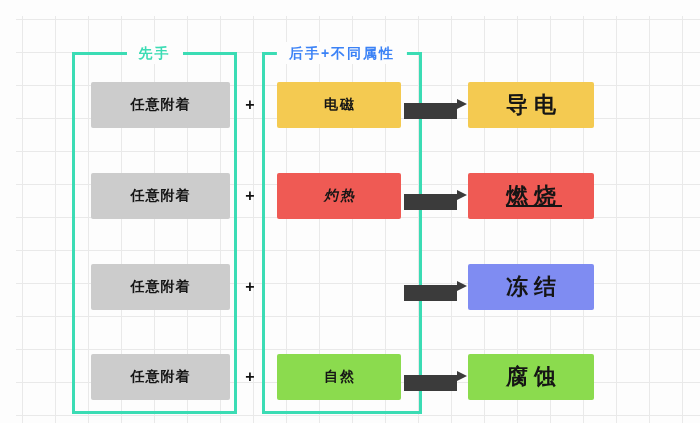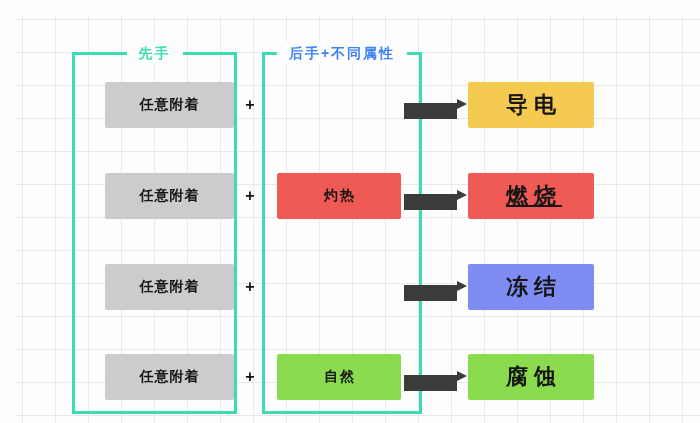--- a/index.html
+++ b/index.html
@@ -26,21 +26,21 @@
     font-size:14px; font-weight:bold; letter-spacing:2px;
     white-space:nowrap; line-height:22px;
   }
   .row{ position:absolute; left:0; width:700px; height:46px; }
   .box{
     position:absolute; top:0; height:46px;
     display:flex; align-items:center; justify-content:center;
     font-weight:bold; color:#151515; font-size:14px;
     border-radius:2px;
   }
-  .box-source{ left:89px;  width:129px; letter-spacing:1px; }
+  .box-source{ left:75px;  width:139px; letter-spacing:1px; }
   .box-trigger{ left:261px; width:124px; letter-spacing:2px; text-indent:2px; }
   .box-result{ left:452px; width:126px; font-size:22px; letter-spacing:6px; text-indent:6px; }
   .plus{
     position:absolute; left:221px; top:0; width:26px; height:46px;
     display:flex; align-items:center; justify-content:center;
     font-size:16px; font-weight:bold; color:#111;
   }
   .arrow{
     position:absolute; left:388px; top:21px; width:53px; height:2px;
     background:#3b3b3b;
@@ -60,28 +60,29 @@
   <div class="bracket bracket-left" style="border-color: rgb(59, 220, 180);">
     <span class="bracket-label" style="color: rgb(59, 220, 180);">先手</span>
   </div>
   <div class="bracket bracket-right" style="border-color: rgb(59, 220, 180);">
     <span class="bracket-label" style="color: #3b82f6;">后手+不同属性</span>
   </div>
 
   <div class="row" style="top:66px">
     <div class="box box-source" style="background: rgb(204, 204, 204);">任意附着</div>
     <span class="plus">+</span>
+    <div class="box box-trigger" style="background: rgb(244, 202, 81);">电磁</div>
     <div class="arrow"></div>
     <div class="box box-result" style="background: rgb(244, 202, 81);">导电</div>
   </div>
 
   <div class="row" style="top:157px">
     <div class="box box-source" style="background: rgb(204, 204, 204);">任意附着</div>
     <span class="plus">+</span>
-    <div class="box box-trigger" style="background: rgb(239, 90, 84);">灼热</div>
+    <div class="box box-trigger" style="background: rgb(239, 90, 84); font-style: italic;">灼热</div>
     <div class="arrow"></div>
     <div class="box box-result" style="background: rgb(239, 90, 84); text-decoration: underline;">燃烧</div>
   </div>
 
   <div class="row" style="top:248px">
     <div class="box box-source" style="background: rgb(204, 204, 204);">任意附着</div>
     <span class="plus">+</span>
     <div class="arrow"></div>
     <div class="box box-result" style="background: rgb(127, 140, 242);">冻结</div>
   </div>

